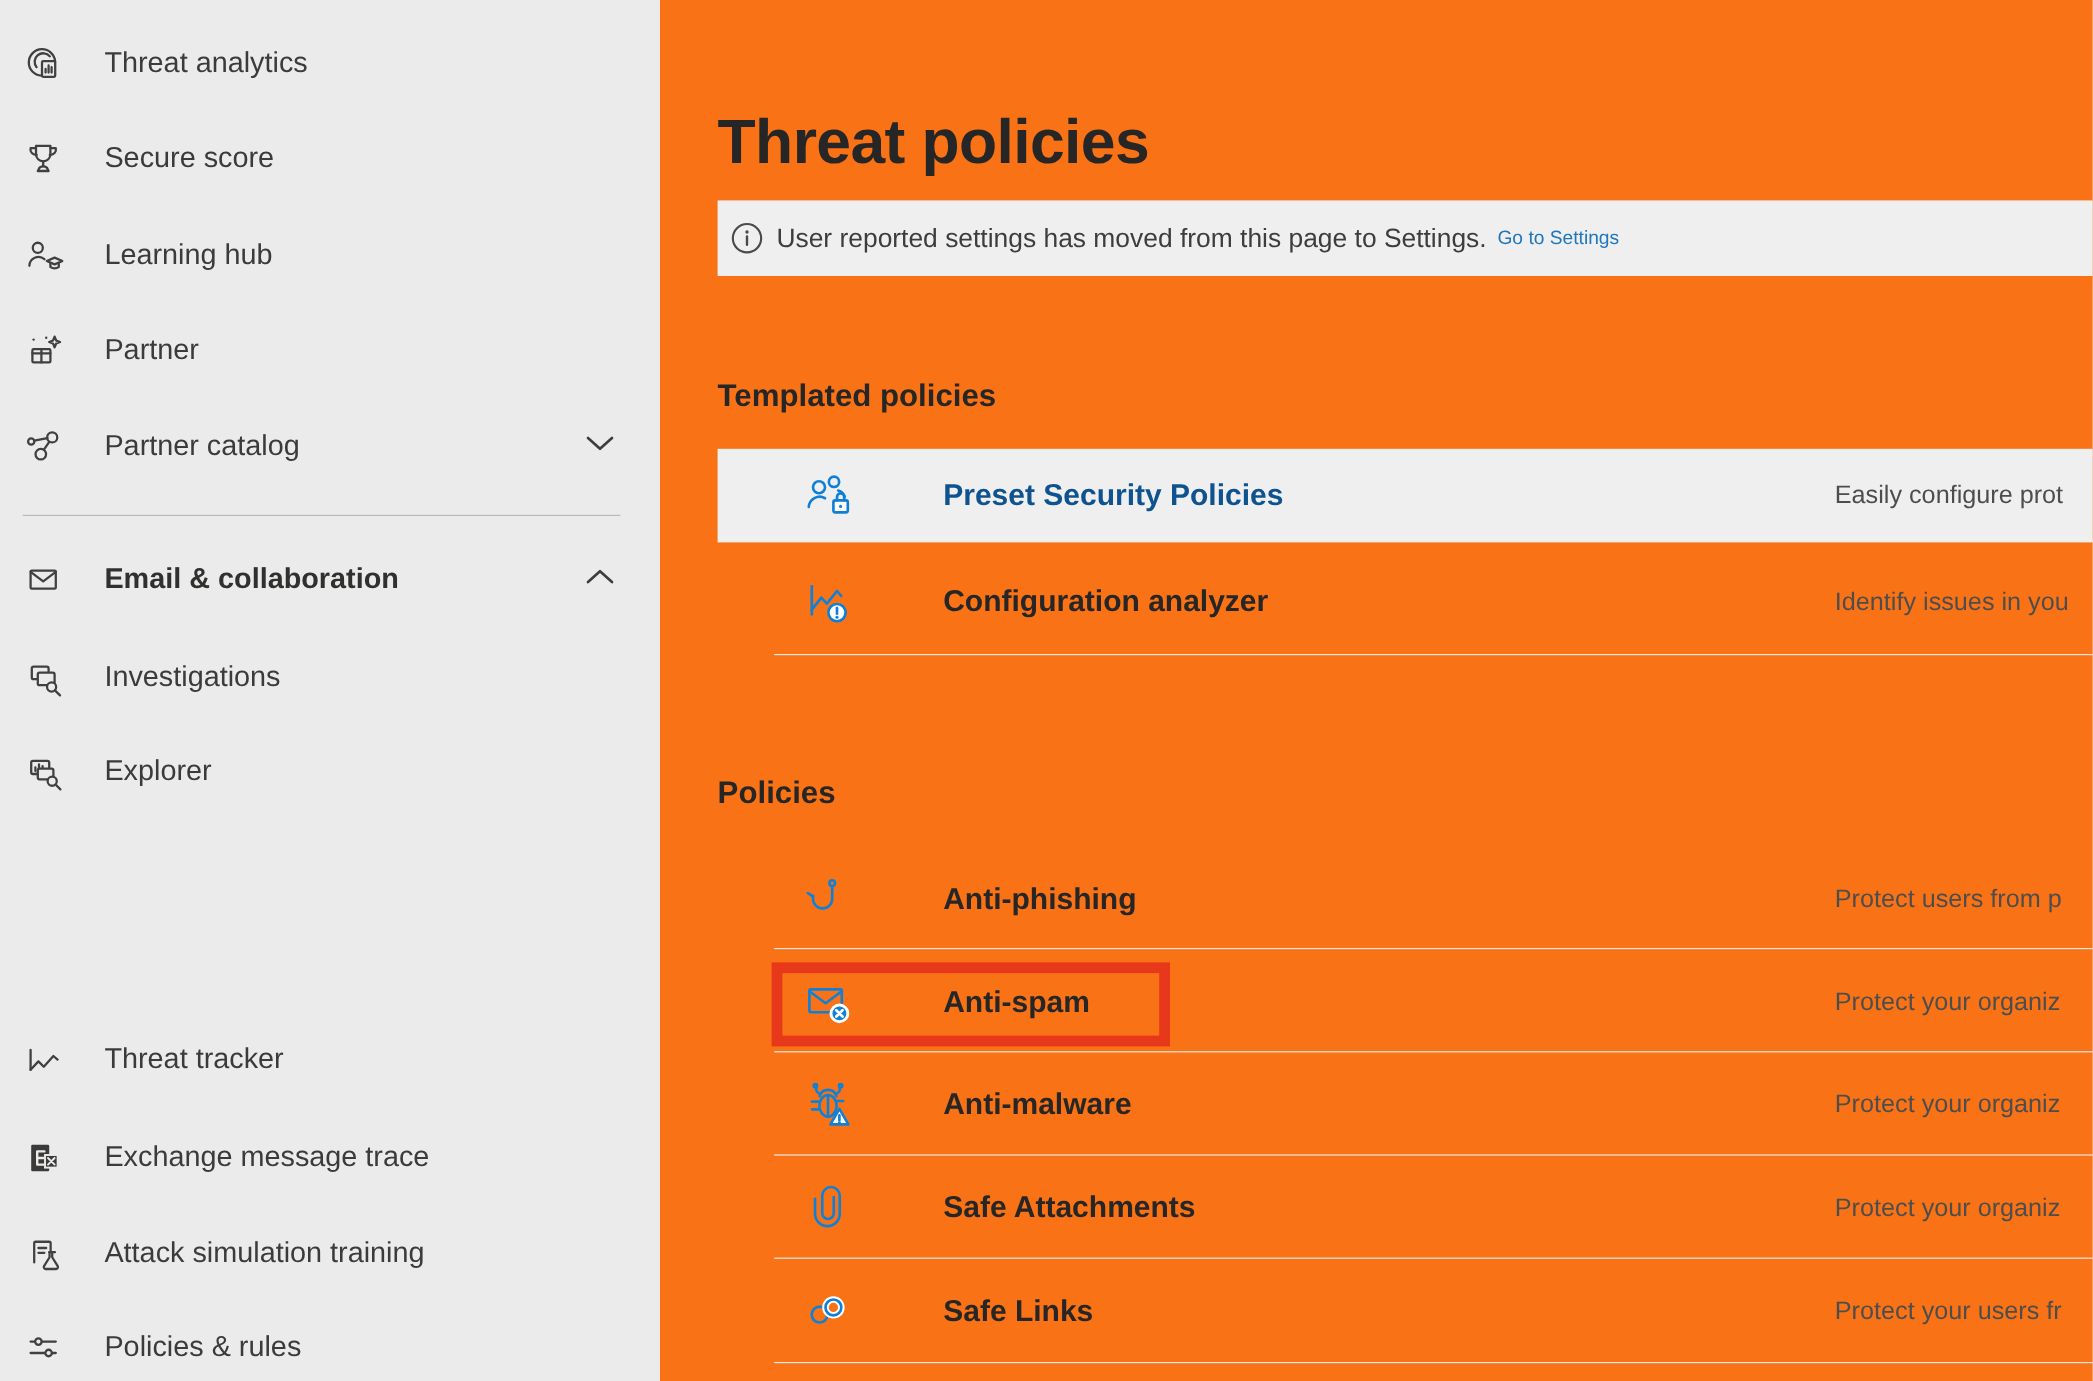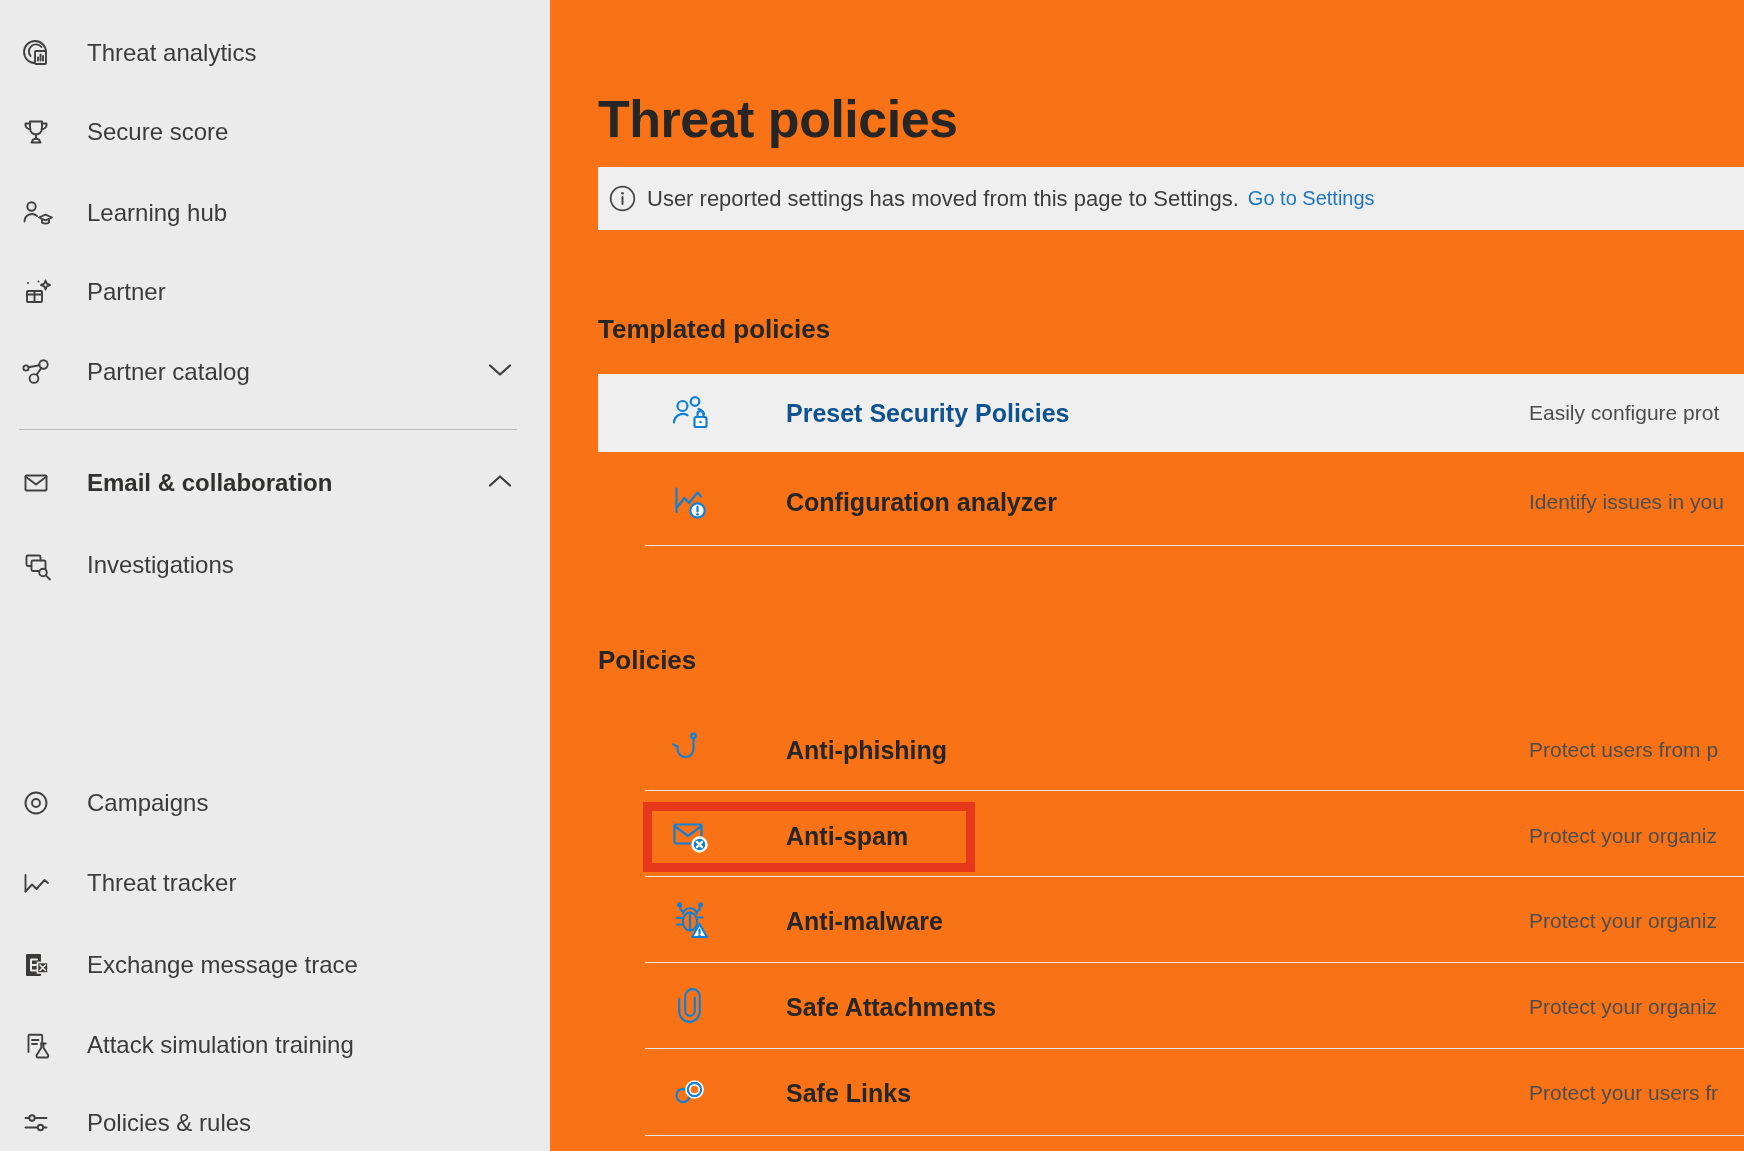--- a/index.html
+++ b/index.html
@@ -16,21 +16,21 @@
   .chev{position:absolute;left:487px;top:50%;transform:translateY(-50%);}
   .sdivider{position:absolute;left:19px;top:429px;width:498px;height:1px;background:#b9b9b9;}
   .sic{fill:none;stroke:#404040;stroke-width:1.9;stroke-linecap:round;stroke-linejoin:round;}
 
   
   .title{position:absolute;left:598px;top:54px;font-size:52px;font-weight:bold;color:#262626;
          letter-spacing:-0.5px;white-space:nowrap;}
   .banner{position:absolute;left:598px;top:167px;width:1341px;height:63px;background:#efefef;
           display:flex;align-items:center;padding-left:11px;box-sizing:border-box;text-align:right;}
   .banner .btxt{margin-left:11px;font-size:22px;color:#3d3d3d;white-space:nowrap;}
-  .banner .blink{margin-left:9px;font-size:20px;color:#2077bd;white-space:nowrap;cursor:pointer;}
+  .banner .blink{margin-left:9px;font-size:16px;color:#2077bd;white-space:nowrap;cursor:pointer;}
   .sechead{position:absolute;left:598px;font-size:26px;font-weight:bold;color:#262626;white-space:nowrap;}
   .row{position:absolute;left:598px;width:1154px;height:86px;cursor:pointer;}
   .row.highlight{background:#efefef;height:78px;}
   .row .ric{position:absolute;left:70px;top:50%;transform:translateY(-50%);width:44px;height:44px;}
   .row .rname{position:absolute;left:188px;top:50%;transform:translateY(-50%);
               font-size:25px;font-weight:bold;color:#262626;white-space:nowrap;}
   .row .rname.bluelink{color:#0e538f;}
   .row .rdesc{position:absolute;left:931px;top:50%;transform:translateY(-50%);
               font-size:21px;color:#4d4d4d;white-space:nowrap;}
   .rowdiv{position:absolute;left:645px;width:1099px;height:1px;background:#e7e7e7;}
@@ -135,31 +135,34 @@
         <svg width="34" height="34" viewBox="0 0 34 34" class="sic">
           <rect x="7.5" y="7.5" width="14" height="10.5" rx="1.5"></rect>
           <rect x="12.5" y="12.5" width="14" height="10.5" rx="1.5" fill="#ebebeb"></rect>
           <circle cx="24" cy="24.5" r="3.8" fill="#ebebeb"></circle>
           <path d="M26.8 27.3 l4.2 4.2"></path>
         </svg>
       </span>
       <span class="lbl">Investigations</span>
     </div>
 
-
-
-    <div class="sitem" style="top:763px">
-      <span class="icn">
-        <svg width="34" height="34" viewBox="0 0 34 34" class="sic">
-          <circle cx="17" cy="17" r="10.5"></circle>
-          <circle cx="17" cy="17" r="4"></circle>
-        </svg>
-      </span>
-      <span class="lbl">Campaigns</span>
-    </div>
+    <div class="sitem" style="top:603px">
+      <span class="icn">
+        <svg width="34" height="34" viewBox="0 0 34 34" class="sic">
+          <rect x="7" y="8" width="15" height="11" rx="1.5"></rect>
+          <path d="M10.5 16.5 v-3 M13.5 16.5 v-5.5 M16.5 16.5 v-4"></path>
+          <rect x="12.5" y="14.5" width="13" height="9" rx="1.5" fill="#ebebeb"></rect>
+          <circle cx="24.5" cy="25" r="3.8" fill="#ebebeb"></circle>
+          <path d="M27.3 27.8 l4 4"></path>
+        </svg>
+      </span>
+      <span class="lbl">Explorer</span>
+    </div>
+
+
 
     <div class="sitem" style="top:843px">
       <span class="icn">
         <svg width="34" height="34" viewBox="0 0 34 34" class="sic">
           <path d="M6.5 9 v16.5"></path>
           <path d="M6.5 25.5 l6.5-7 4.5 4.5 8-9 3.5 3"></path>
         </svg>
       </span>
       <span class="lbl">Threat tracker</span>
     </div>

